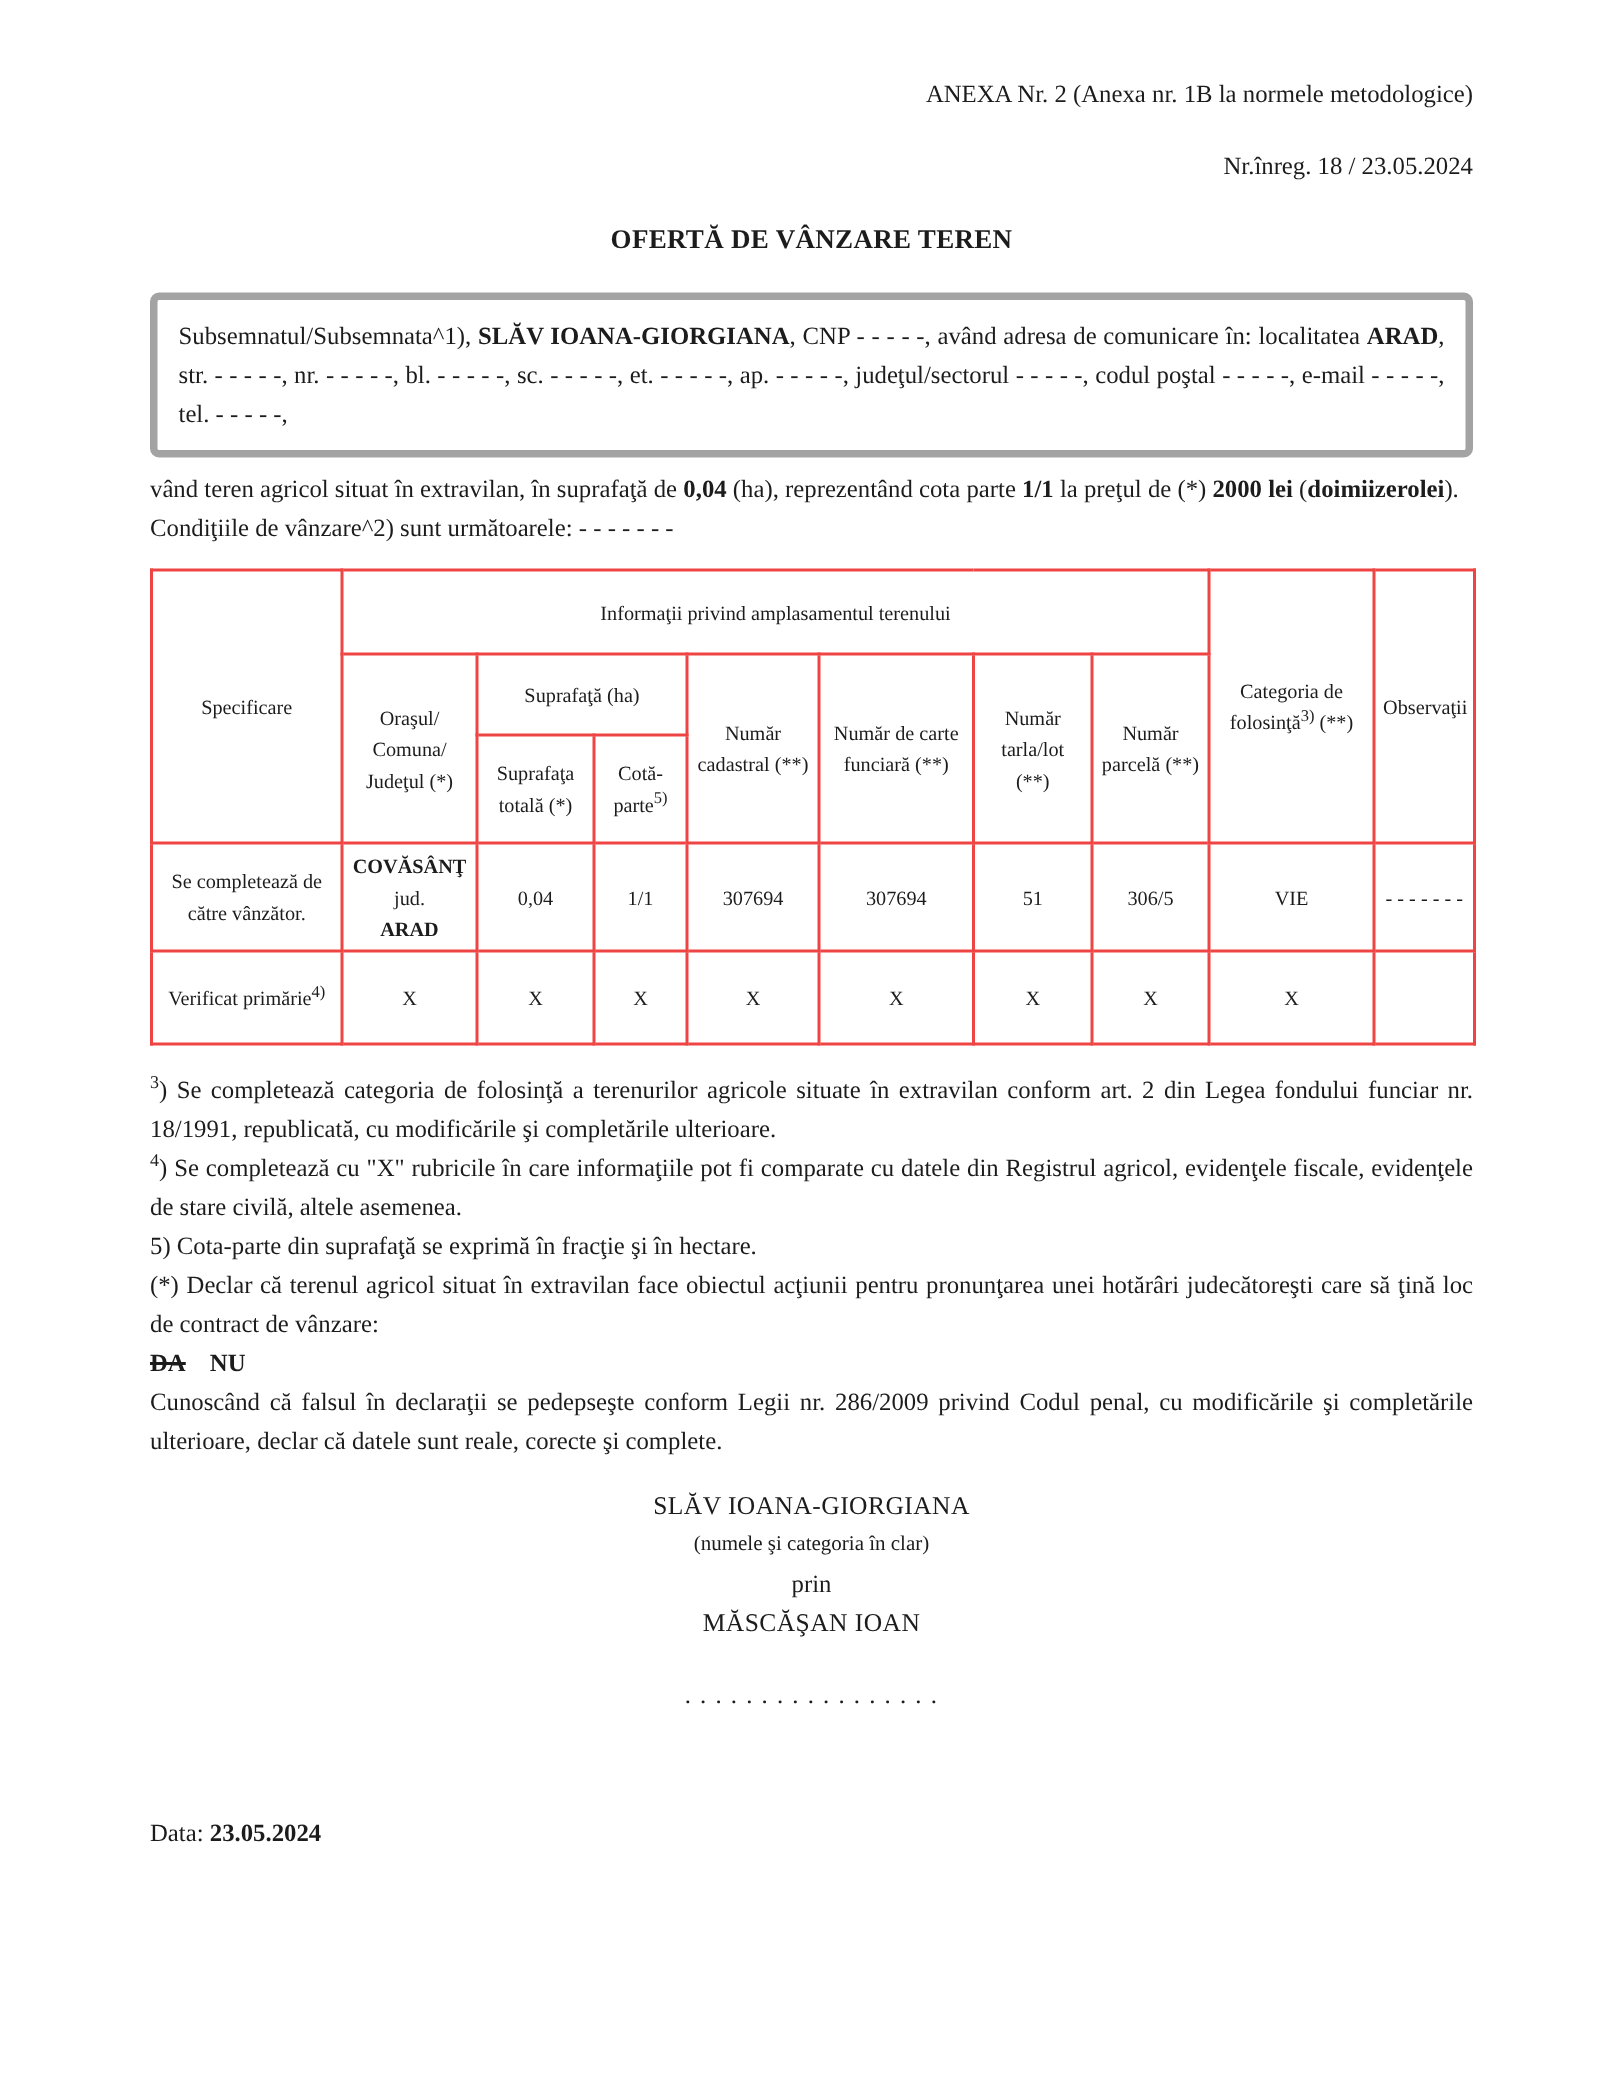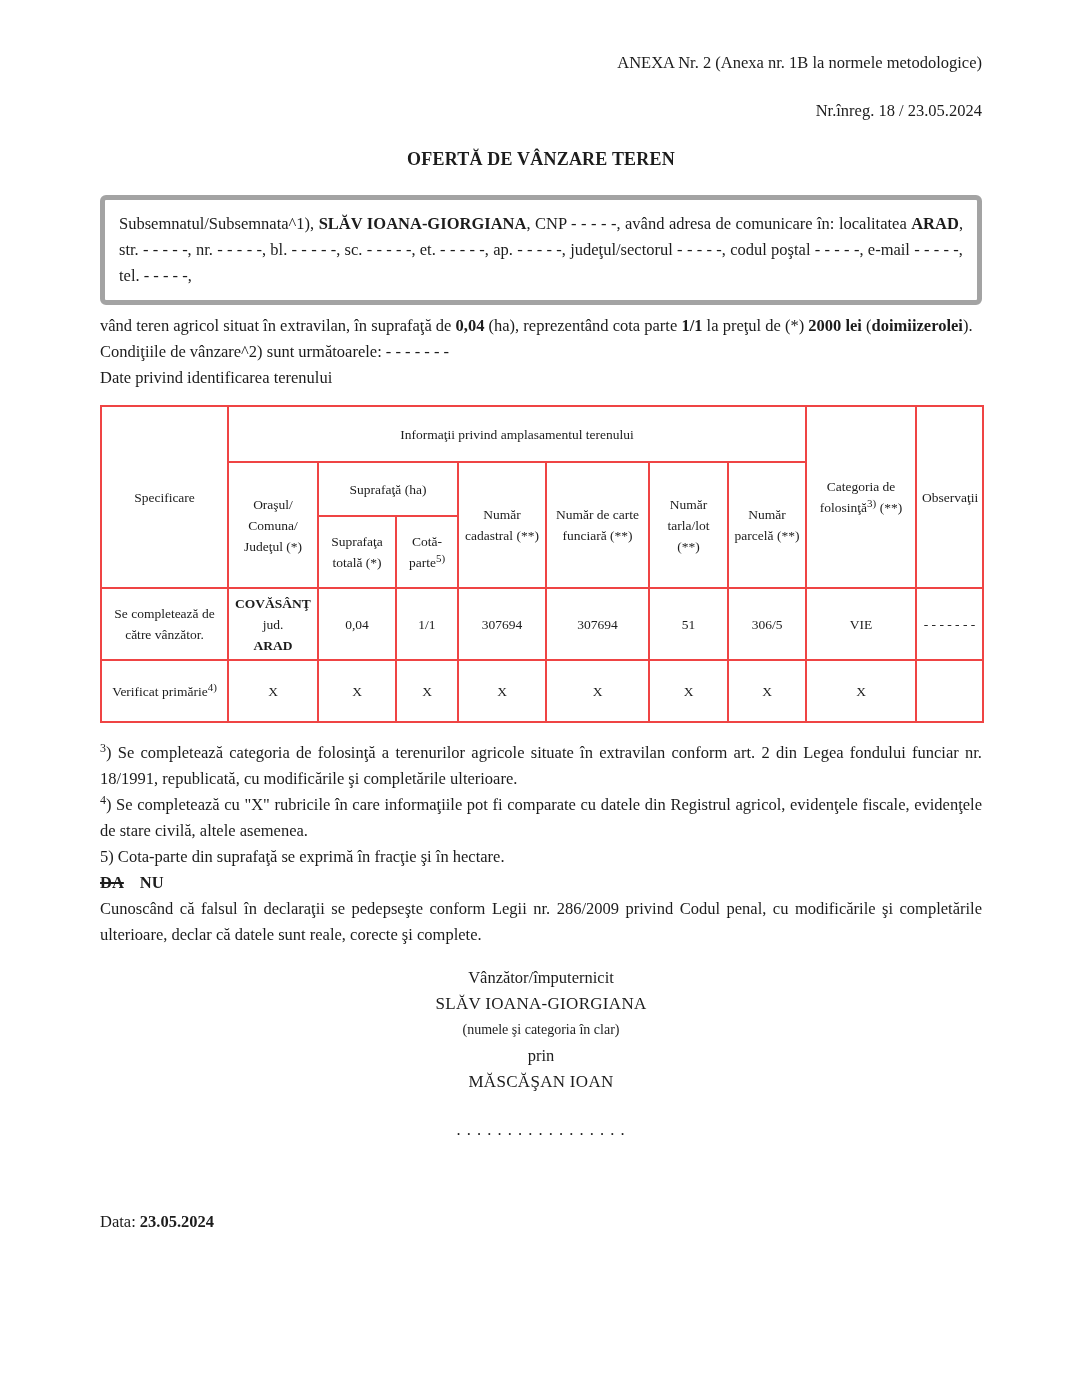--- a/index.html
+++ b/index.html
@@ -53,21 +53,20 @@
 <div class="page">
 
   <div class="right">ANEXA Nr. 2 (Anexa nr. 1B la normele metodologice)</div>
   <div class="right reg-line">Nr.înreg. 18 / 23.05.2024</div>
   <div class="doc-title">OFERTĂ DE VÂNZARE TEREN</div>
 
   <div class="intro-box"><span>Subsemnatul/Subsemnata^1), </span><span class="b">SLĂV IOANA-GIORGIANA</span><span>, CNP - - - - -, având adresa de comunicare în: localitatea </span><span class="b">ARAD</span><span>, str. - - - - -, nr. - - - - -, bl. - - - - -, sc. - - - - -, et. - - - - -, ap. - - - - -, judeţul/sectorul - - - - -, codul poştal - - - - -, e-mail - - - - -, tel. - - - - -,</span></div>
 
   <p class="para" style="margin-top:8px;"><span>vând teren agricol situat în extravilan, în suprafaţă de </span><span class="b">0,04</span><span> (ha), reprezentând cota parte </span><span class="b">1/1</span><span> la preţul de (*) </span><span class="b">2000 lei</span><span> (</span><span class="b">doimiizerolei</span><span>).</span></p>
   <p class="para">Condiţiile de vânzare^2) sunt următoarele: - - - - - - -</p>
-  <p class="para">Date privind identificarea terenului</p>
 
   <table class="land">
     <colgroup>
       <col style="width:127px">
         <col style="width:90px">
         <col style="width:78px">
         <col style="width:62px">
       <col style="width:88px">
         <col style="width:103px">
         <col style="width:79px">
@@ -130,26 +129,26 @@
         <td class="xcell">X</td>
         <td></td>
       </tr>
     </tbody>
   </table>
 
   <div class="fnblock">
     <p class="fn"><sup>3</sup><span>) Se completează categoria de folosinţă a terenurilor agricole situate în extravilan conform art. 2 din Legea fondului funciar nr. 18/1991, republicată, cu modificările şi completările ulterioare.</span></p>
     <p class="fn"><sup>4</sup><span>) Se completează cu "X" rubricile în care informaţiile pot fi comparate cu datele din Registrul agricol, evidenţele fiscale, evidenţele de stare civilă, altele asemenea.</span></p>
     <p class="fn"><span>5) Cota-parte din suprafaţă se exprimă în fracţie şi în hectare.</span></p>
+    <p class="fn"><span>(*) Declar că terenul agricol situat în extravilan face obiectul acţiunii pentru pronunţarea unei hotărâri judecătoreşti care să ţină loc de contract de vânzare:</span></p>
     <p class="danu"><span class="b strike">DA</span><span class="b">NU</span></p>
     <p class="fn">Cunoscând că falsul în declaraţii se pedepseşte conform Legii nr. 286/2009 privind Codul penal, cu modificările şi completările ulterioare, declar că datele sunt reale, corecte şi complete.</p>
   </div>
 
   <div class="signature">
-    <div>Vânzător/împuternicit</div>
     <div class="sig-name">SLĂV IOANA-GIORGIANA</div>
     <div class="sig-hint">(numele şi categoria în clar)</div>
     <div>prin</div>
     <div class="sig-name">MĂSCĂŞAN IOAN</div>
     <div class="sig-dots">. . . . . . . . . . . . . . . . .</div>
   </div>
 
   <div class="date-line"><span>Data: </span><span class="b">23.05.2024</span></div>
 
 </div>

